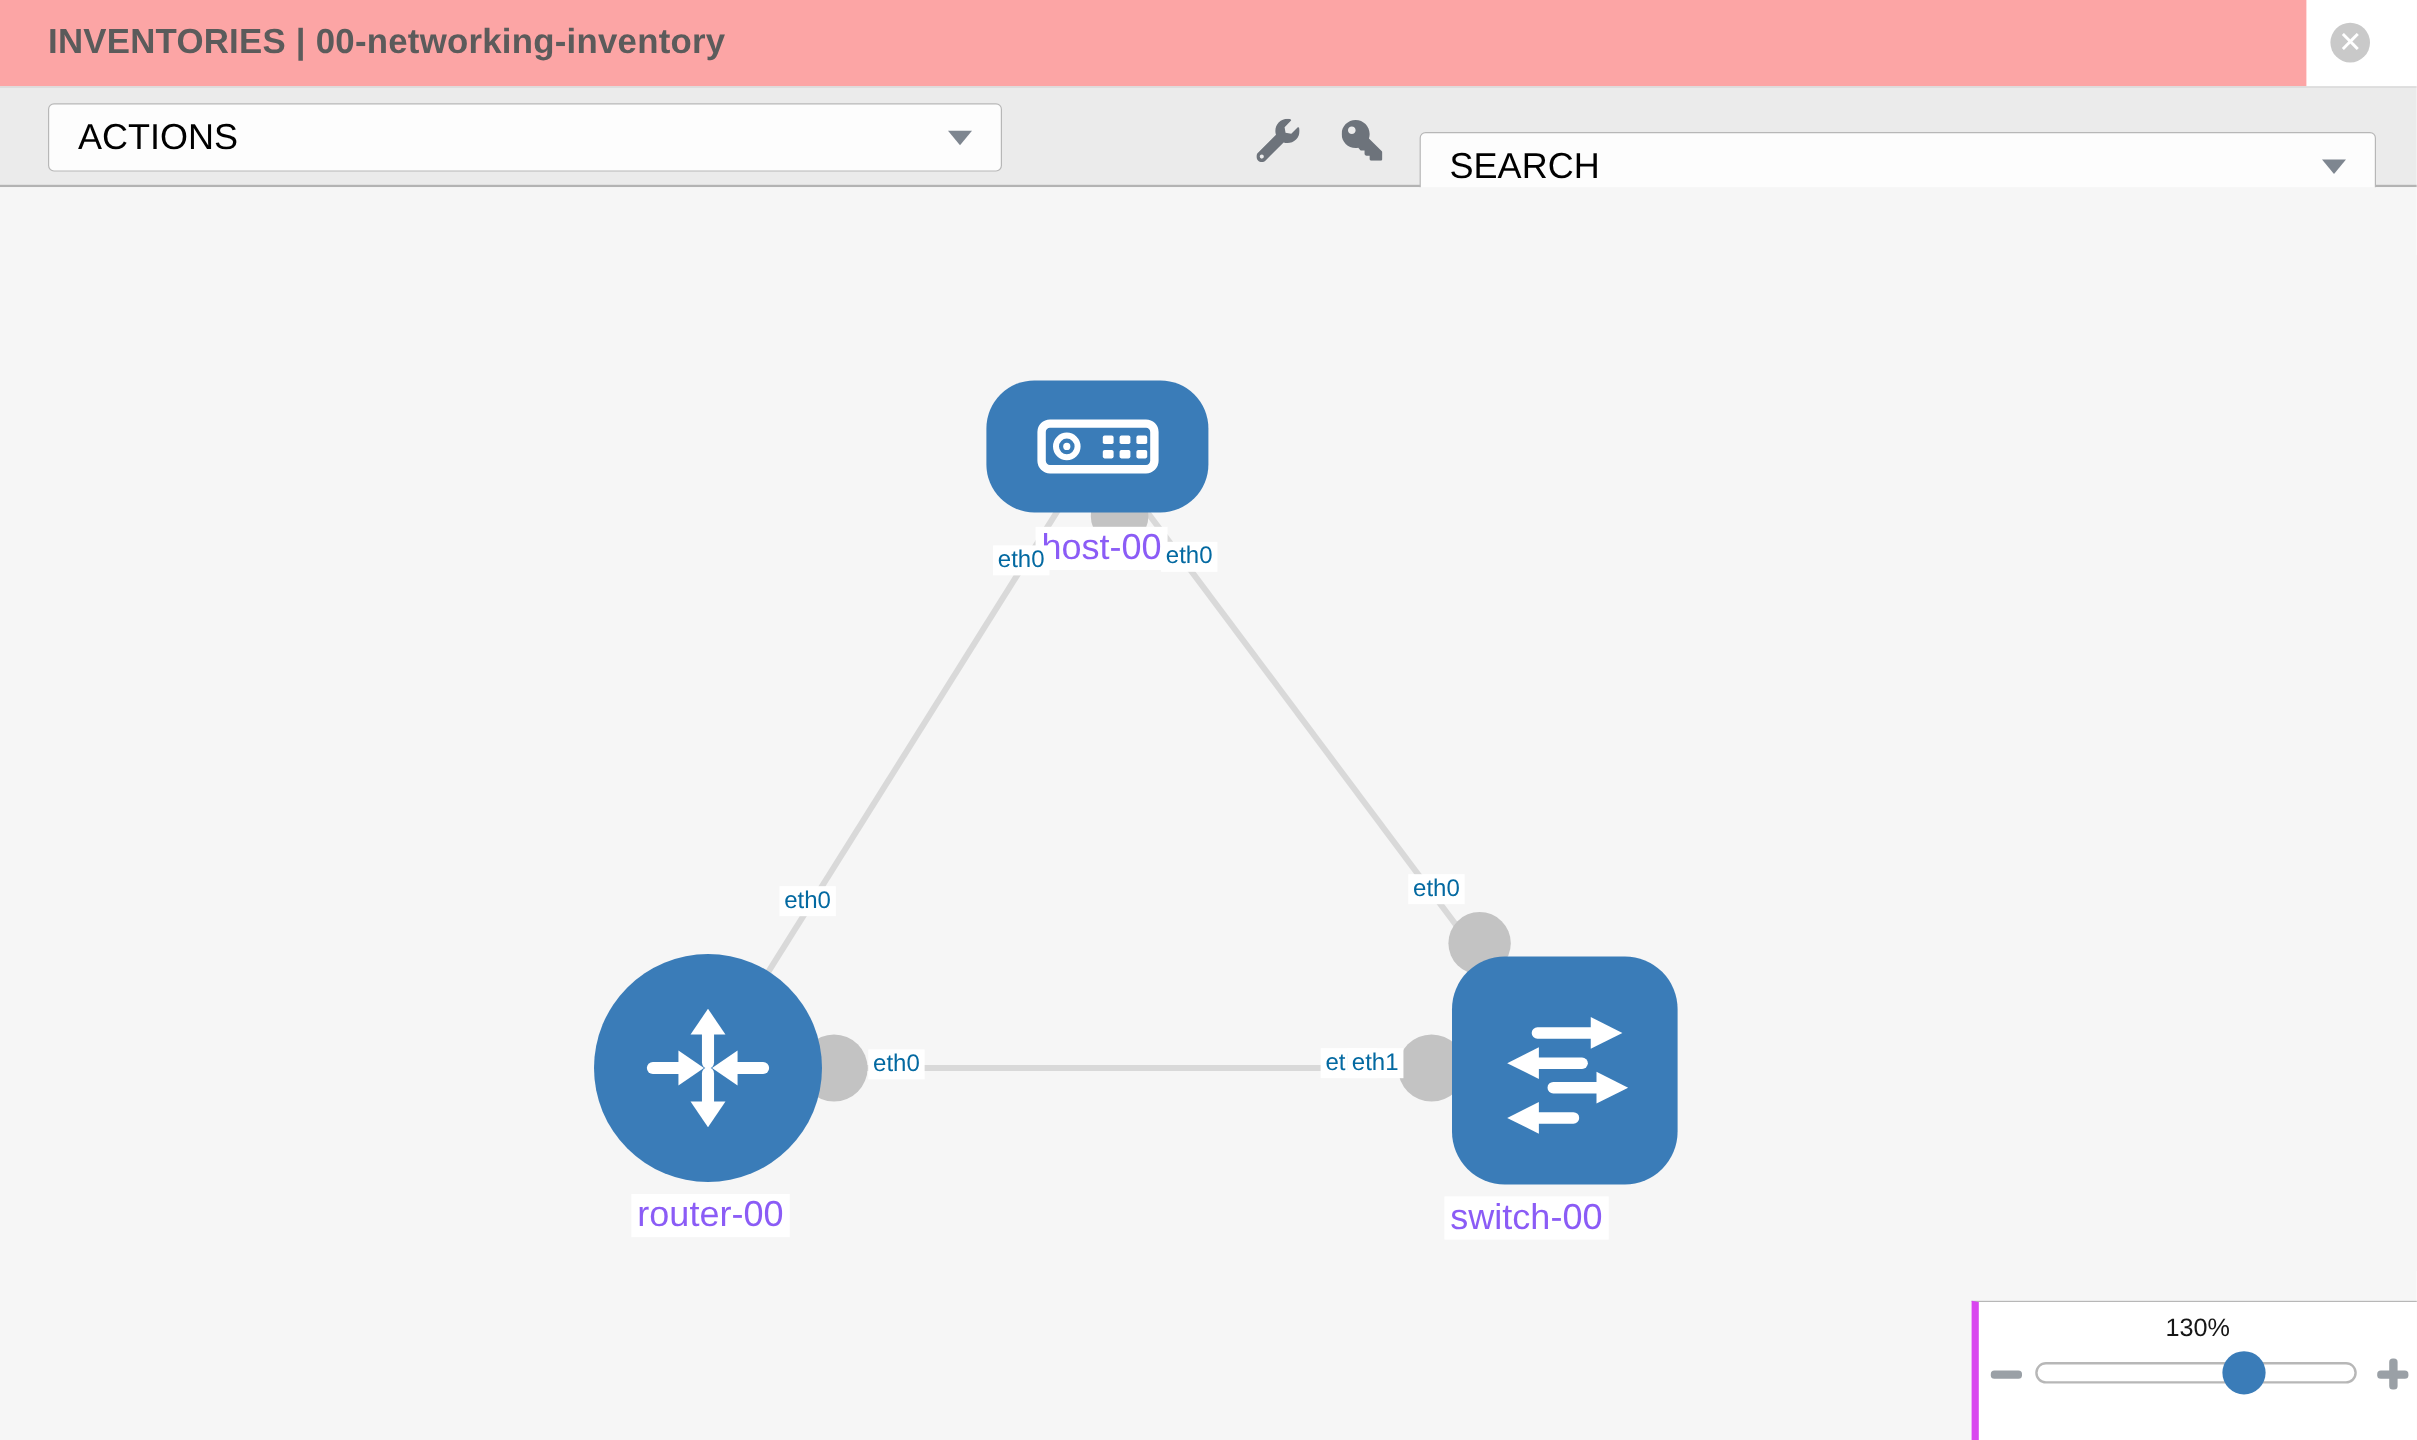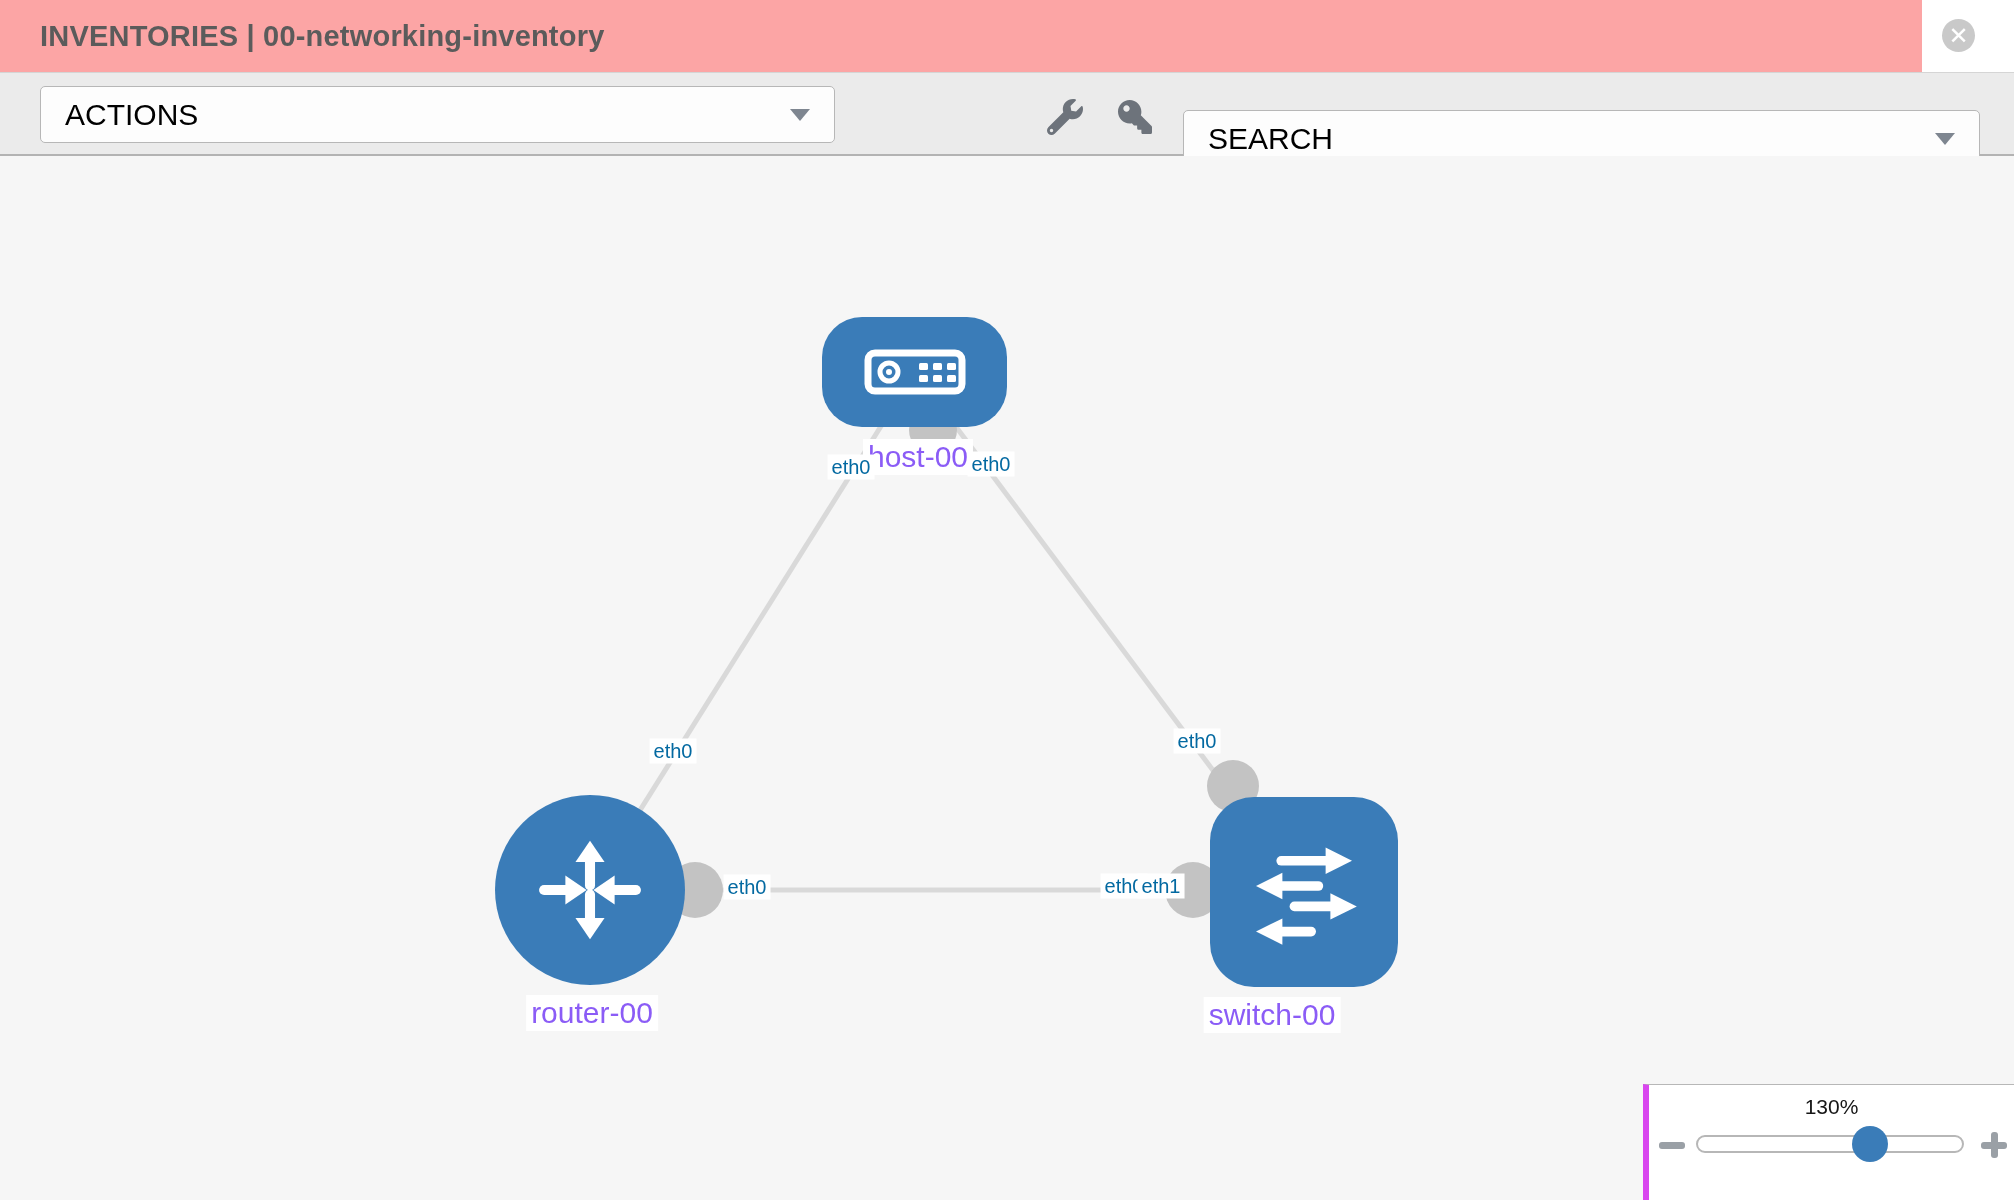--- a/index.html
+++ b/index.html
@@ -157,21 +157,21 @@
     <div class="graph-label node-label" style="left:918px; top:301px;">host-00</div>
     <div class="graph-label node-label" style="left:592px; top:857px;">router-00</div>
     <div class="graph-label node-label" style="left:1272px; top:859px;">switch-00</div>
 
     <div class="graph-label if-label" style="left:851px; top:311px;">eth0</div>
     <div class="graph-label if-label" style="left:991px; top:308px;">eth0</div>
     <div class="graph-label if-label" style="left:673px; top:595px;">eth0</div>
     <div class="graph-label if-label" style="left:1197px; top:585px;">eth0</div>
     <div class="graph-label if-label" style="left:747px; top:731px;">eth0</div>
     <div class="graph-label if-label" style="left:1124px; top:730px;">eth0</div>
-    <div class="graph-label if-label" style="left:1146px; top:730px;margin-left:15px;">eth1</div>
+    <div class="graph-label if-label" style="left:1146px; top:730px;">eth1</div>
 
     <div class="zoom-panel">
       <div class="zoom-level">130%</div>
       <div class="zoom-minus">
           <span class="hbar"></span>
         </div>
       <div class="zoom-track"></div>
       <div class="zoom-thumb" style="background:#3a7cb8"></div>
       <div class="zoom-plus">
           <span class="hbar"></span>

